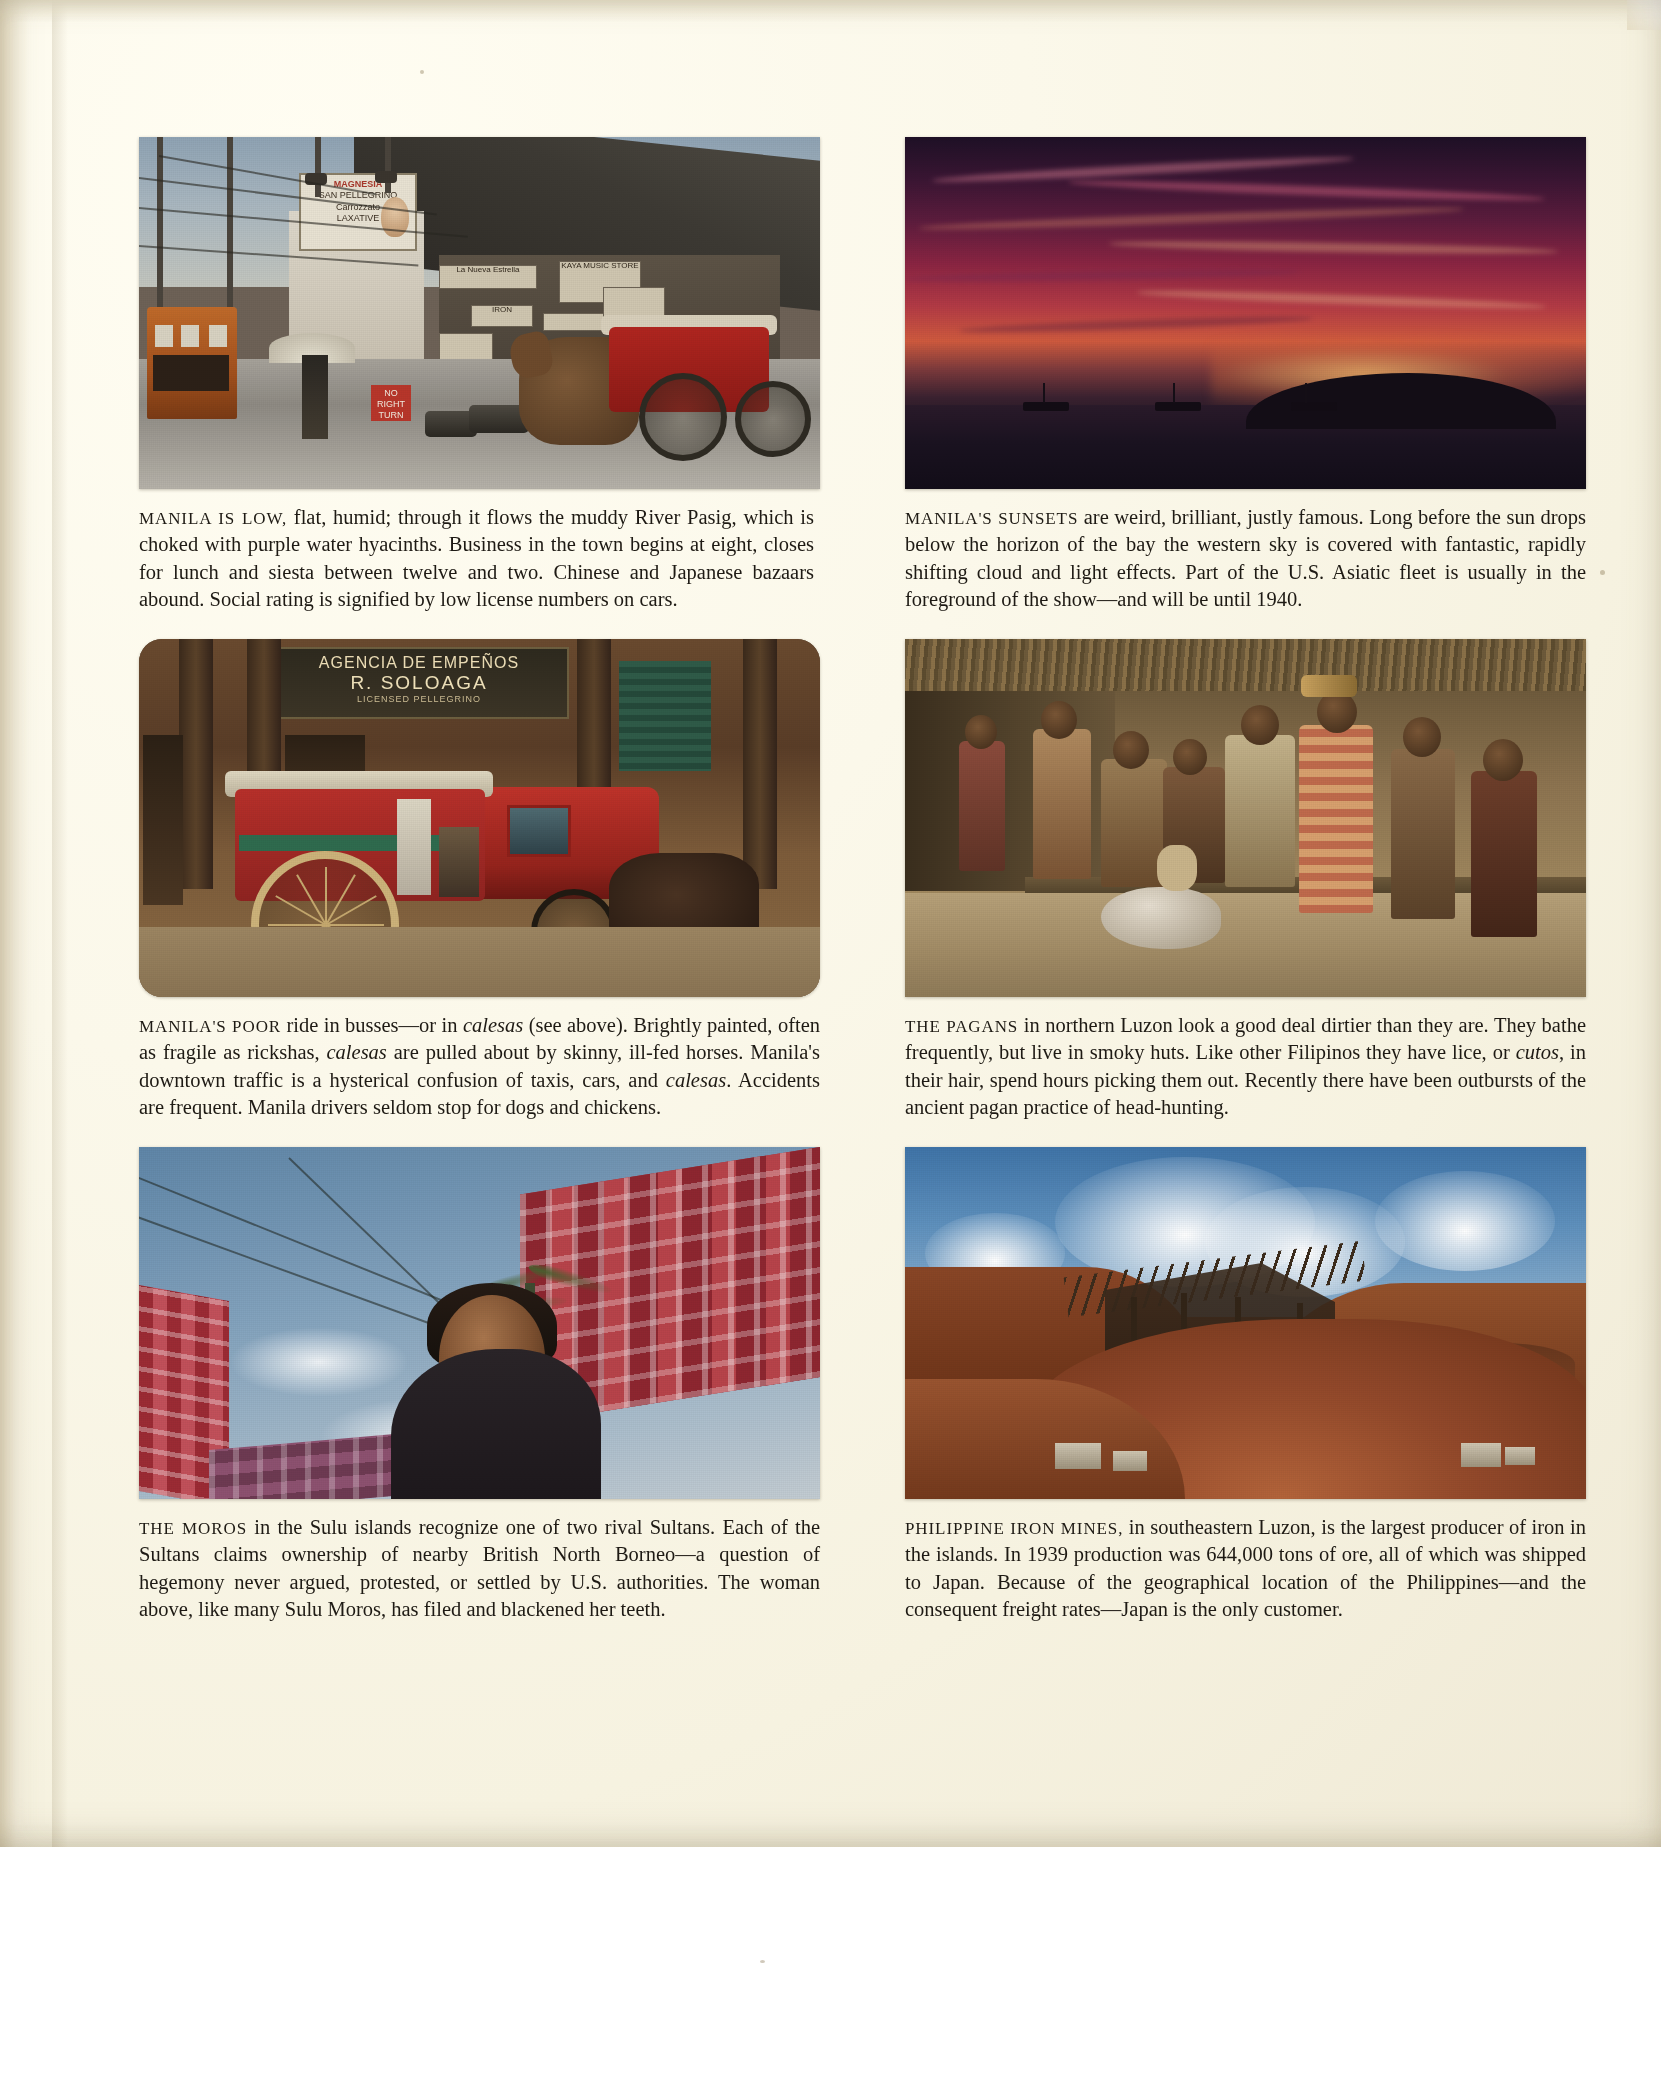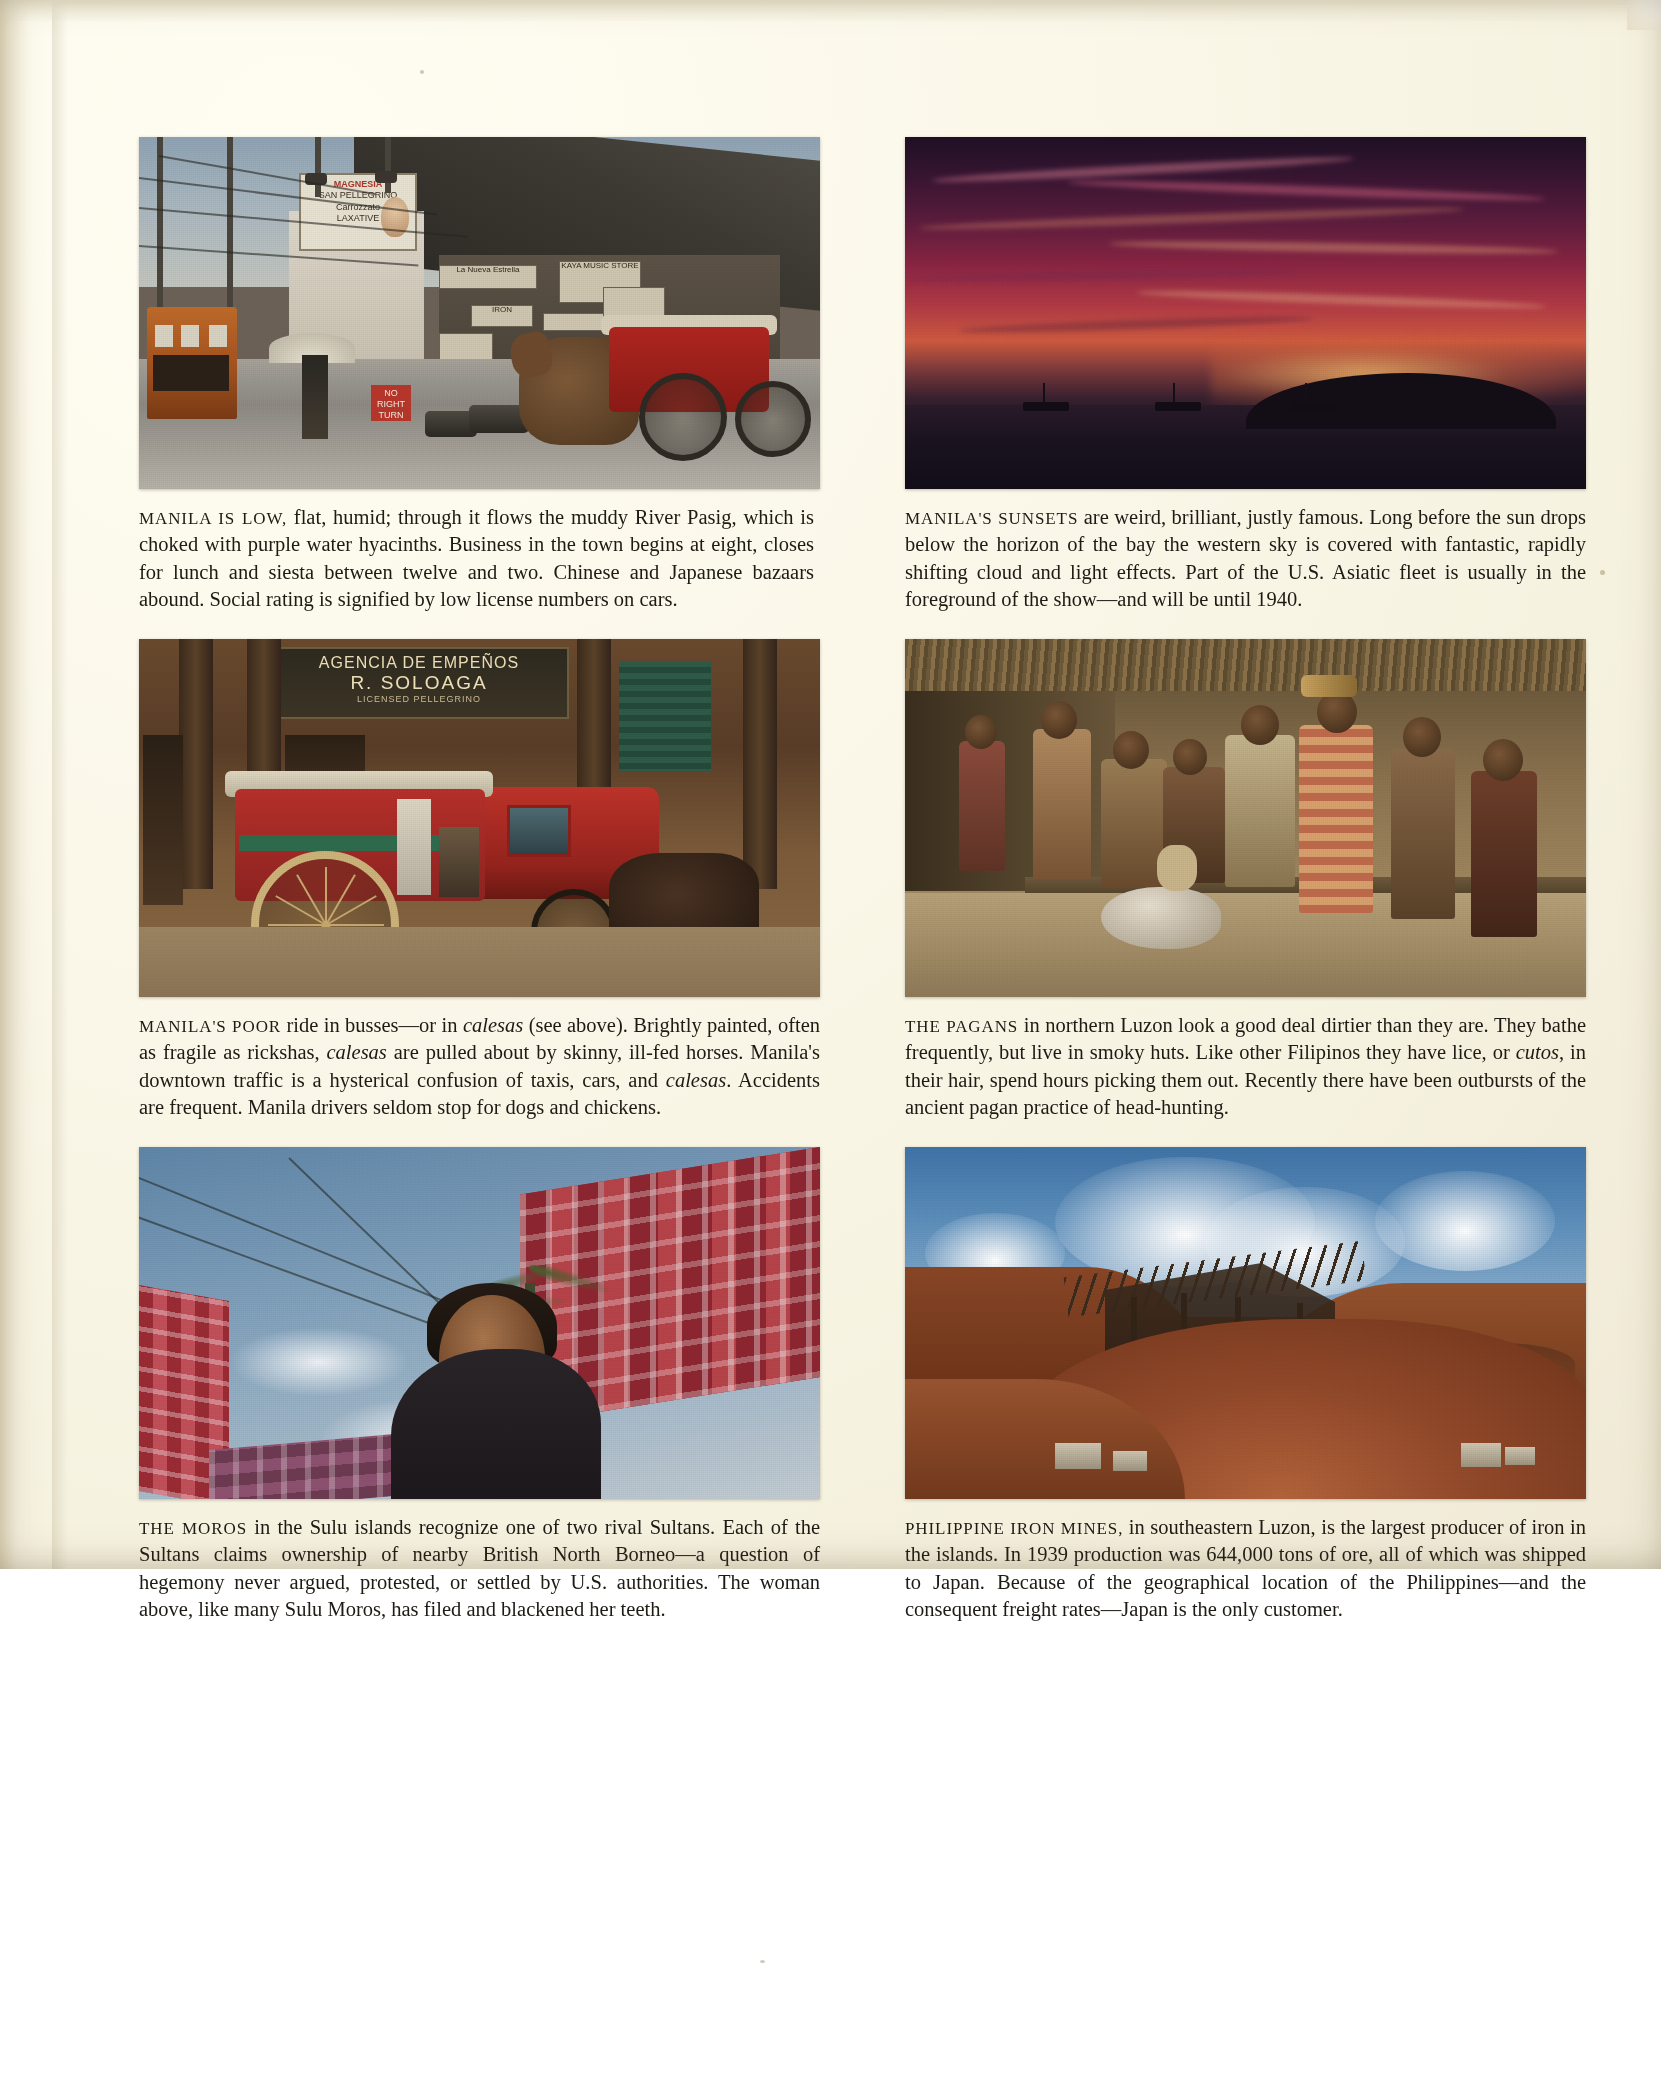--- a/index.html
+++ b/index.html
@@ -11,21 +11,21 @@
     width: 1661px;
     height: 2083px;
     overflow: hidden;
     font-family: "Liberation Serif", serif;
   }
 
   
   .page {
     position: relative;
     width: 1661px;
-    height: 1569px;
+    height: 1847px;
     background:
       radial-gradient(ellipse at 18% 10%, #fffdf2 0%, #fbf8ea 38%, #f6f2e0 70%, #efe9d5 100%);
   }
   
   .page::before {
     content: "";
     position: absolute;
     inset: 0;
     box-shadow:
       inset 26px 0 40px -26px rgba(120,105,70,0.38),
@@ -243,21 +243,21 @@
     background:#130d16; border-radius: 60% 55% 0 0 / 100% 100% 0 0;
   }
   #photo-manila-sunset .ship {
     position:absolute; bottom:78px; width:46px; height:9px; background:#120c14; border-radius:2px;
   }
   #photo-manila-sunset .mast {
     position:absolute; bottom:86px; width:2px; height:20px; background:#140e16;
   }
 
   
-  #photo-manila-poor { height: 358px; background:#4d3a2a; }
+  #photo-manila-poor { height: 358px; background:#4d3a2a;border-radius:23px; }
   #photo-manila-poor .facade {
     position:absolute; inset:0;
     background: linear-gradient(180deg, #6a4a2f 0%, #5a3d27 30%, #7d5c3a 60%, #8a6a44 100%);
   }
   #photo-manila-poor .shopsign {
     position:absolute; left:130px; top:8px; width:300px; height:72px;
     background: linear-gradient(180deg,#2e2a1e,#3c3526);
     border:2px solid #6d5f3f;
     color:#e6d9b4; font-family:"Liberation Sans",sans-serif;
     text-align:center; line-height:1.15; padding-top:5px; box-sizing:border-box;

